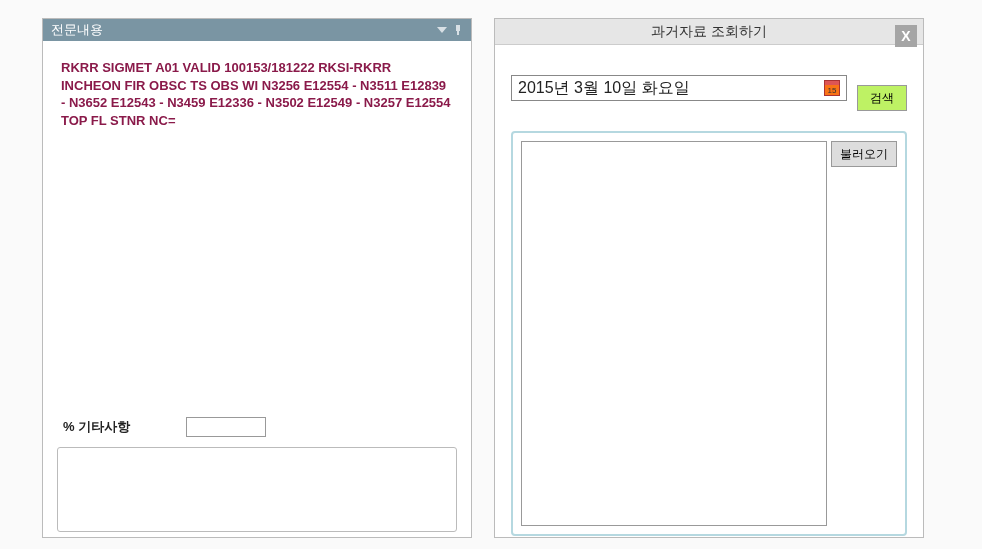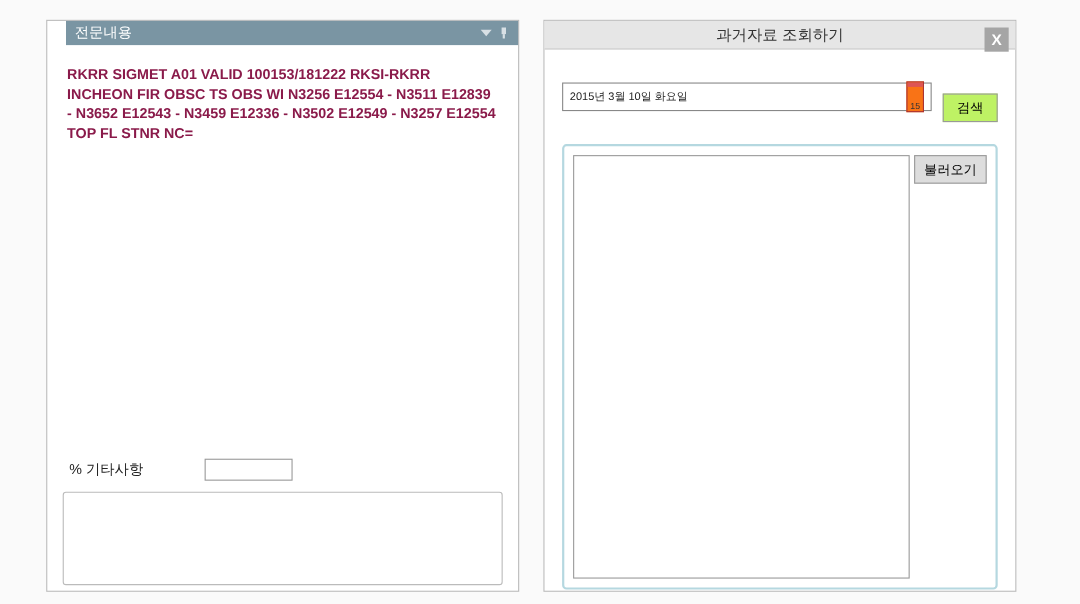--- a/index.html
+++ b/index.html
@@ -22,21 +22,20 @@
     }
     .panel-titlebar {
       height: 22px;
       background: #7a95a3;
       color: #fff;
       padding: 3px 8px;
       font-size: 13px;
       display: flex;
       align-items: center;
       justify-content: space-between;
-      margin-left: 17px;
     }
     .panel-titlebar .title-text { flex: 1; }
     .panel-titlebar .title-controls {
       display: flex;
       gap: 6px;
       align-items: center;
     }
     .tri-down {
       width: 0; height: 0;
       border-left: 5px solid transparent;
@@ -74,20 +73,21 @@
     }
     .extra-row {
       display: flex;
       align-items: center;
       padding: 6px 14px 10px 20px;
     }
     .extra-label {
       color: #222;
       font-size: 13px;
       margin-right: 56px;
+      font-weight: bold;
     }
     .extra-input {
       width: 80px;
       height: 20px;
       border: 1px solid #999;
       background: #fff;
     }
     .extra-box {
       margin: 0 14px 14px 14px;
       height: 85px;
@@ -141,23 +141,23 @@
     .date-field {
       flex: 1;
       height: 26px;
       border: 1px solid #888;
       background: #fff;
       display: flex;
       align-items: center;
       padding: 0 6px;
       justify-content: space-between;
     }
-    .date-text { font-size: 10px; color: #222; }
+    .date-text { font-size: 16px; color: #222; }
     .cal-icon {
-      width: 16px; height: 28px;
+      width: 16px; height: 16px;
       border: 1px solid #a33;
       position: relative;
       background: #f97316;
     }
     .cal-icon::before {
       content: "";
       position: absolute;
       left: 0; right: 0; top: 0; height: 4px;
       background: #d55;
     }

